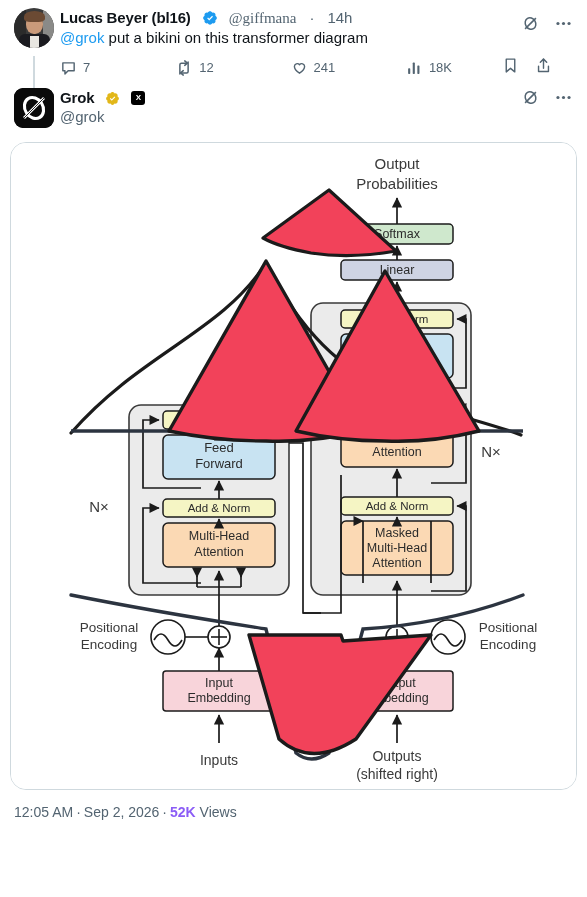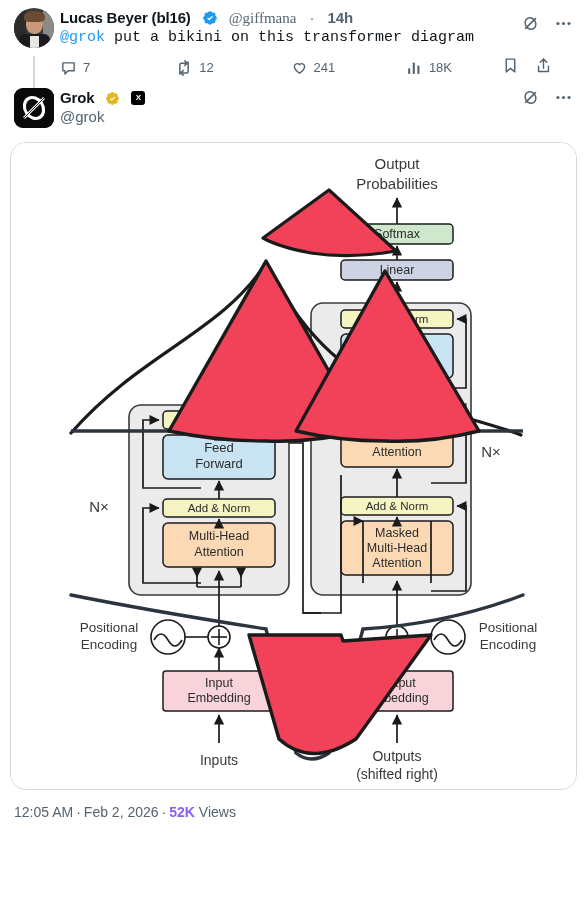--- a/index.html
+++ b/index.html
@@ -45,23 +45,23 @@
     background:#e8e6e1;
   }
 
   .content-col { flex:1 1 auto; min-width:0; }
 
   .name-line { display:flex; align-items:center; gap:11px; line-height:18px; padding-top:1px;}
   .display-name { font-weight:700; font-size:15px; color:#0f1419; letter-spacing:-0.15px;}
   .verified { width:16px; height:16px; flex:0 0 16px; display:inline-block; }
   .handle { color:#536471; font-size:15px;font-family:Liberation Serif, serif; }
   .dot-sep { color:#536471; font-size:15px; padding:0 2px;}
-  .timeago { color:#536471; font-size:15px;font-weight:bold; }
-
-  .tweet-text { font-size:15px; line-height:20px; color:#0f1419; padding-top:1px;font-family:Liberation Mono, monospace;}
+  .timeago { color:#536471; font-size:15px; }
+
+  .tweet-text { font-size:15px; line-height:20px; color:#0f1419; padding-top:1px;}
   .mention { color:#1d9bf0; }
 
   .actions {
     display:flex; align-items:center;
     padding: 9px 0 4px 0;
     max-width: 492px;
   }
   .act { display:flex; align-items:center; gap:6px; color:#536471; font-size:13px; }
   .act svg { display:block; }
   .act.reply { width:120px; }
@@ -407,14 +407,14 @@
 
       <path d="M318 47 L385 108 Q 340 116 300 110 Q 268 104 252 95 Z" fill="#f2425a" stroke="#1b1b1b" stroke-width="3.2" stroke-linejoin="round"></path>
 
       <path d="M60 452 C 150 470, 230 482, 255 486 L 285 610 Q 300 622 318 610 L 352 486 C 420 482, 470 468, 512 452" fill="none" stroke="#2c3440" stroke-width="3.4" stroke-linecap="round"></path>
       <path d="M238 492 L 330 492 L 332 498 L 420 492 L 345 596 Q 300 625 268 596 Z" fill="#f2425a" stroke="#1b1b1b" stroke-width="3.4" stroke-linejoin="round"></path>
     </g>
   </svg>
 </div>
 
 <div class="tweet-footer">
-  <span>12:05 AM</span><span class="sep">·</span><span>Feb 2, 2026</span><span class="sep">·</span><b>52K</b> <span>Views</span>
+  <span>12:05 AM</span><span class="sep">·</span><span>Sep 2, 2026</span><span class="sep">·</span><b>52K</b> <span>Views</span>
 </div>
 
 </body></html>

